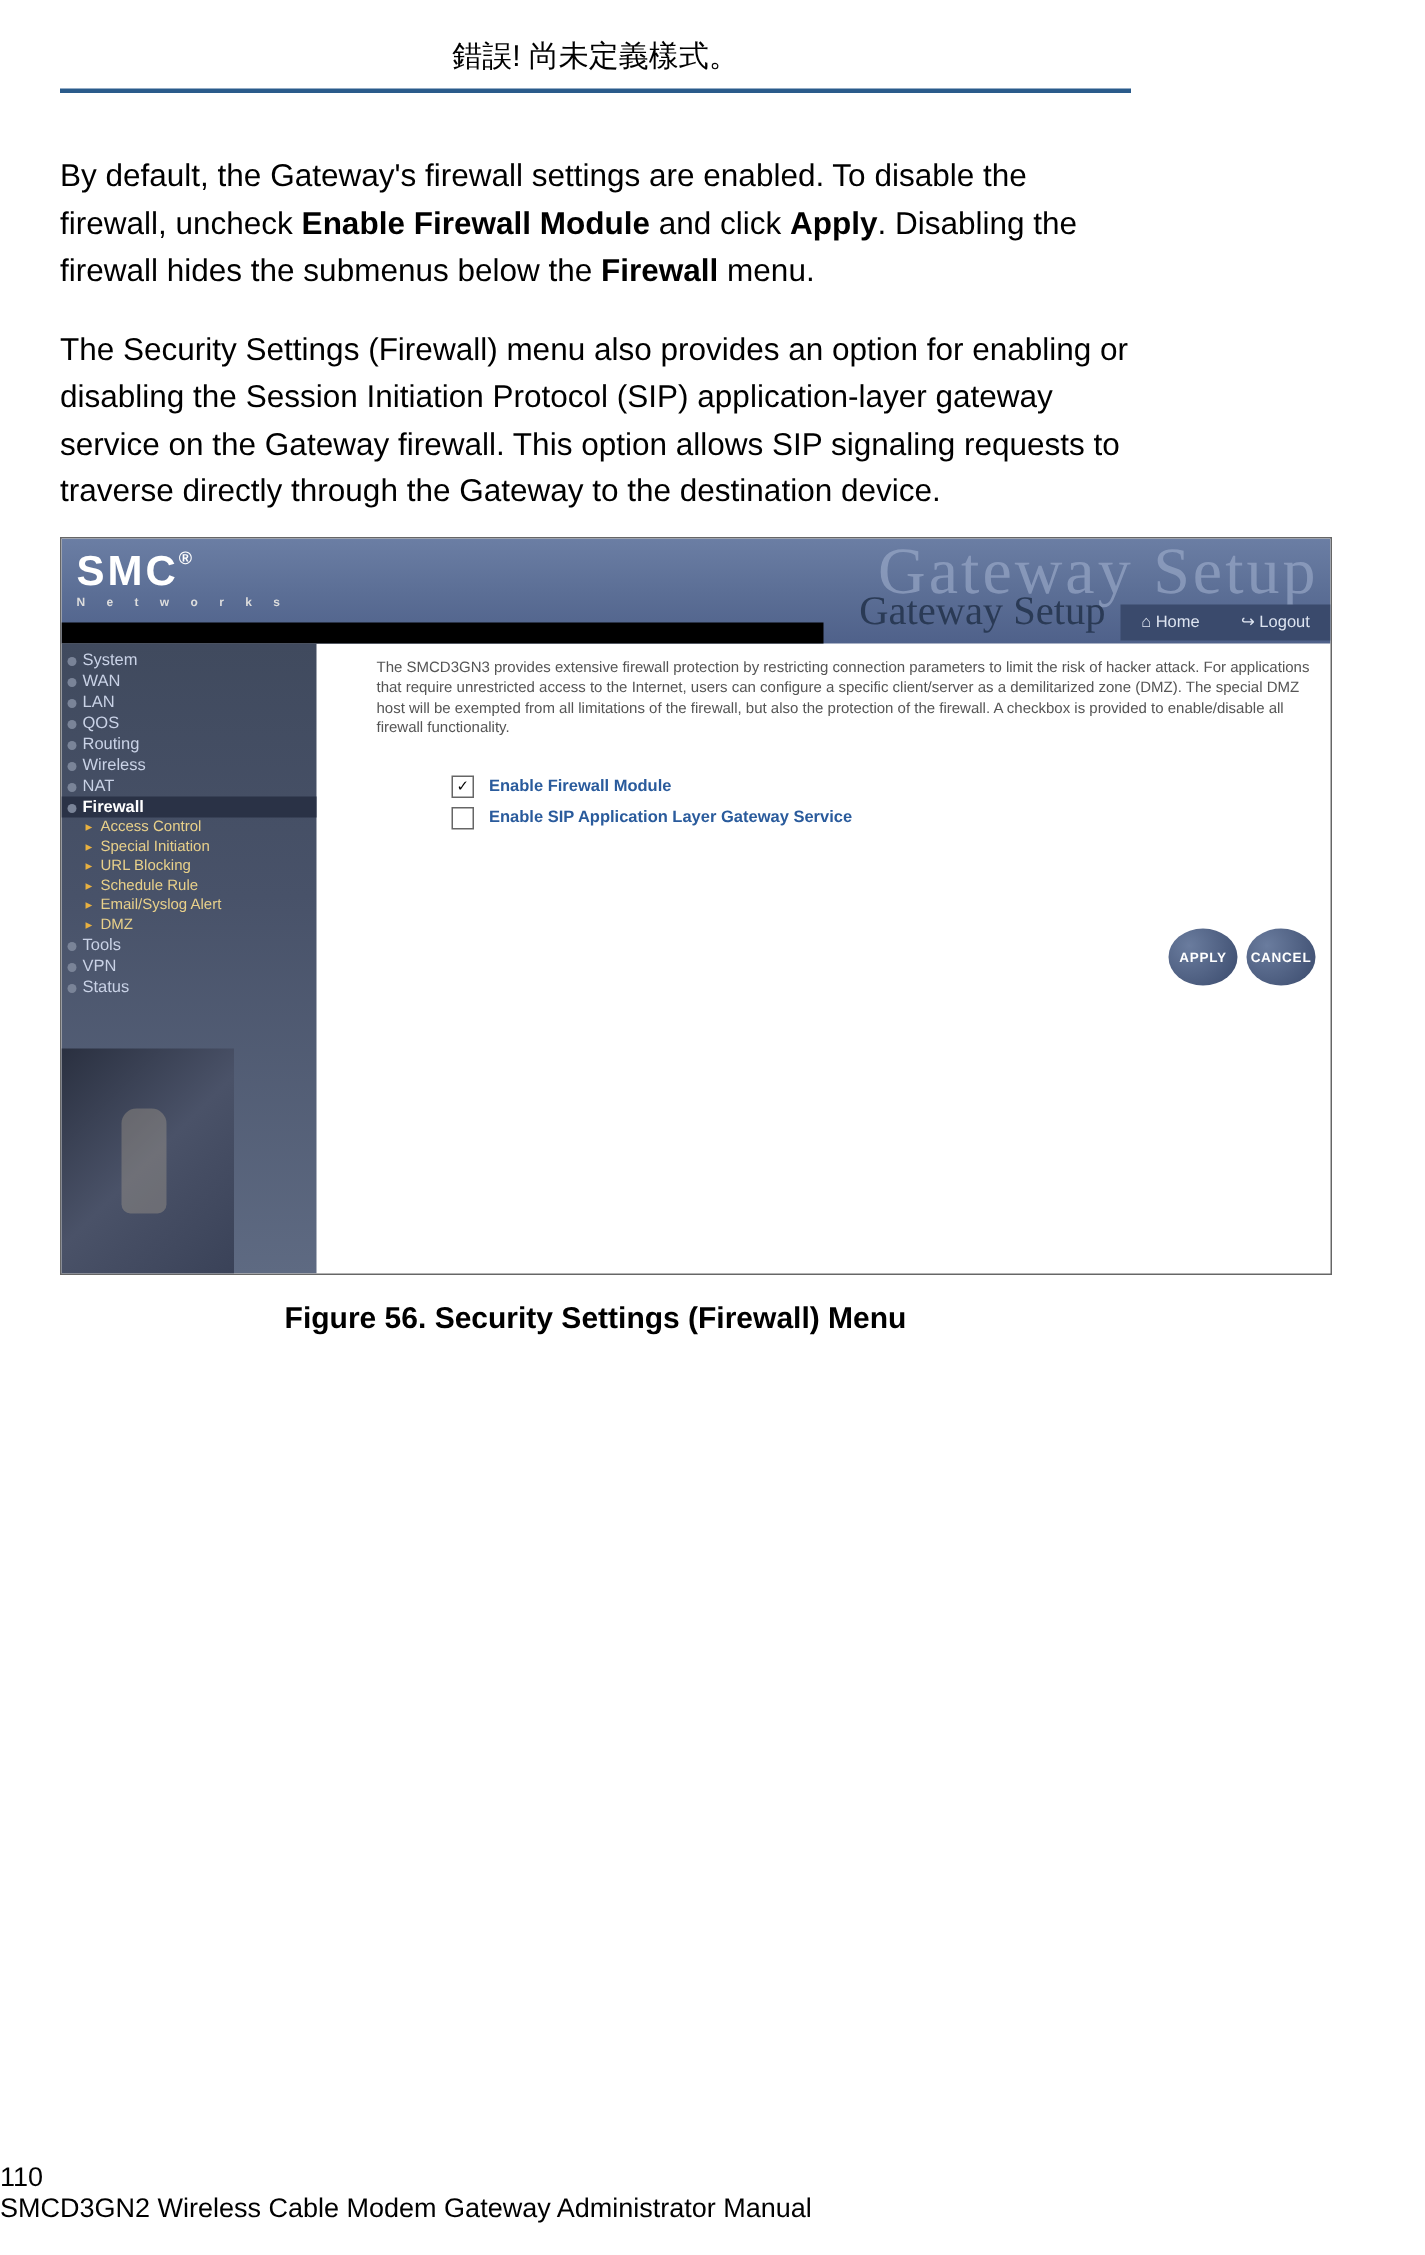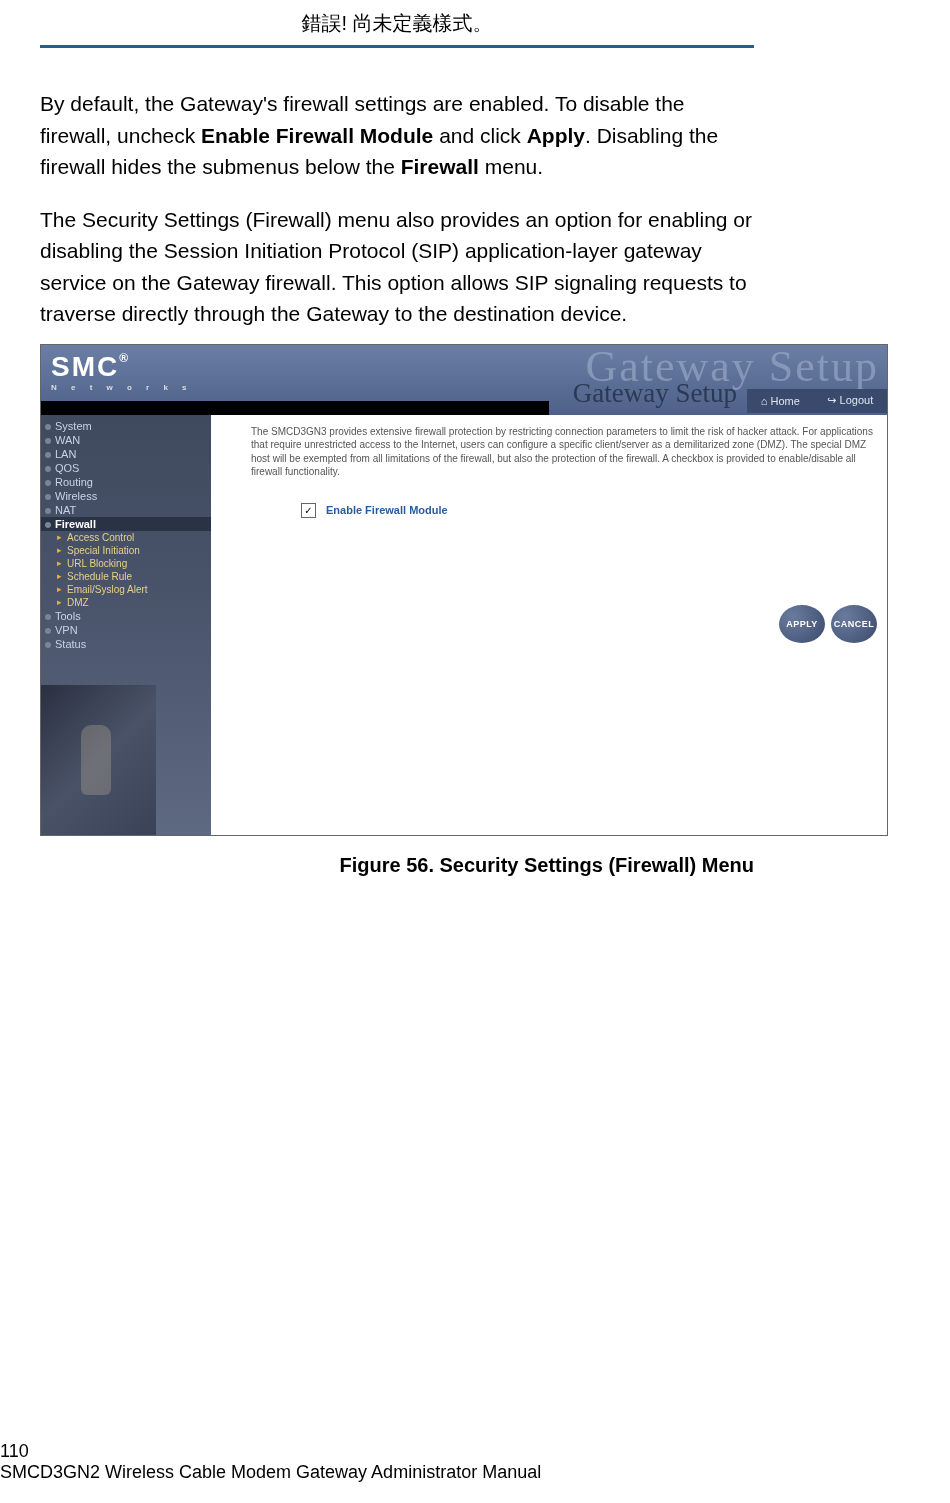--- a/index.html
+++ b/index.html
@@ -7,21 +7,21 @@
     padding: 0;
     font-family: Arial, "Microsoft JhengHei", sans-serif;
     background: #fff;
     width: 950px;
   }
   .page {
     width: 794px;
     min-height: 1503px;
     position: relative;
     box-sizing: border-box;
-    padding: 0 40px;
+    padding: 14px 40px;
   }
   .header-error {
     text-align: center;
     font-size: 20px;
     padding-top: 10px;
     padding-bottom: 8px;
   }
   .header-rule {
     border-bottom: 3px solid #2a5b8b;
     margin-bottom: 40px;
@@ -215,21 +215,21 @@
     font-size: 9px;
     font-weight: bold;
     display: flex;
     align-items: center;
     justify-content: center;
     cursor: pointer;
     letter-spacing: 0.5px;
   }
 
   .figure-caption {
-    text-align: right;
+    text-align: center;
     font-weight: bold;
     font-size: 20px;
     margin-top: 12px;
   }
   .footer {
     position: absolute;
     bottom: 20px;
     left: 0; right: 0;
     font-size: 18px;
   }
@@ -281,20 +281,24 @@
         <div class="ss-nav-item">VPN</div>
         <div class="ss-nav-item">Status</div>
         <div class="ss-sidebar-img"></div>
       </div>
       <div class="ss-main">
         <div class="ss-desc">The SMCD3GN3 provides extensive firewall protection by restricting connection parameters to limit the risk of hacker attack. For applications that require unrestricted access to the Internet, users can configure a specific client/server as a demilitarized zone (DMZ). The special DMZ host will be exempted from all limitations of the firewall, but also the protection of the firewall. A checkbox is provided to enable/disable all firewall functionality.</div>
         <div class="ss-opt">
           <span class="ss-cb">✓</span>
           <span>Enable Firewall Module</span>
         </div>
+        <div class="ss-opt">
+          <span class="ss-cb"></span>
+          <span>Enable SIP Application Layer Gateway Service</span>
+        </div>
         <div class="ss-buttons">
           <div class="ss-btn">APPLY</div>
           <div class="ss-btn">CANCEL</div>
         </div>
       </div>
     </div>
   </div>
 
   <div class="figure-caption">Figure 56. Security Settings (Firewall) Menu</div>
 

